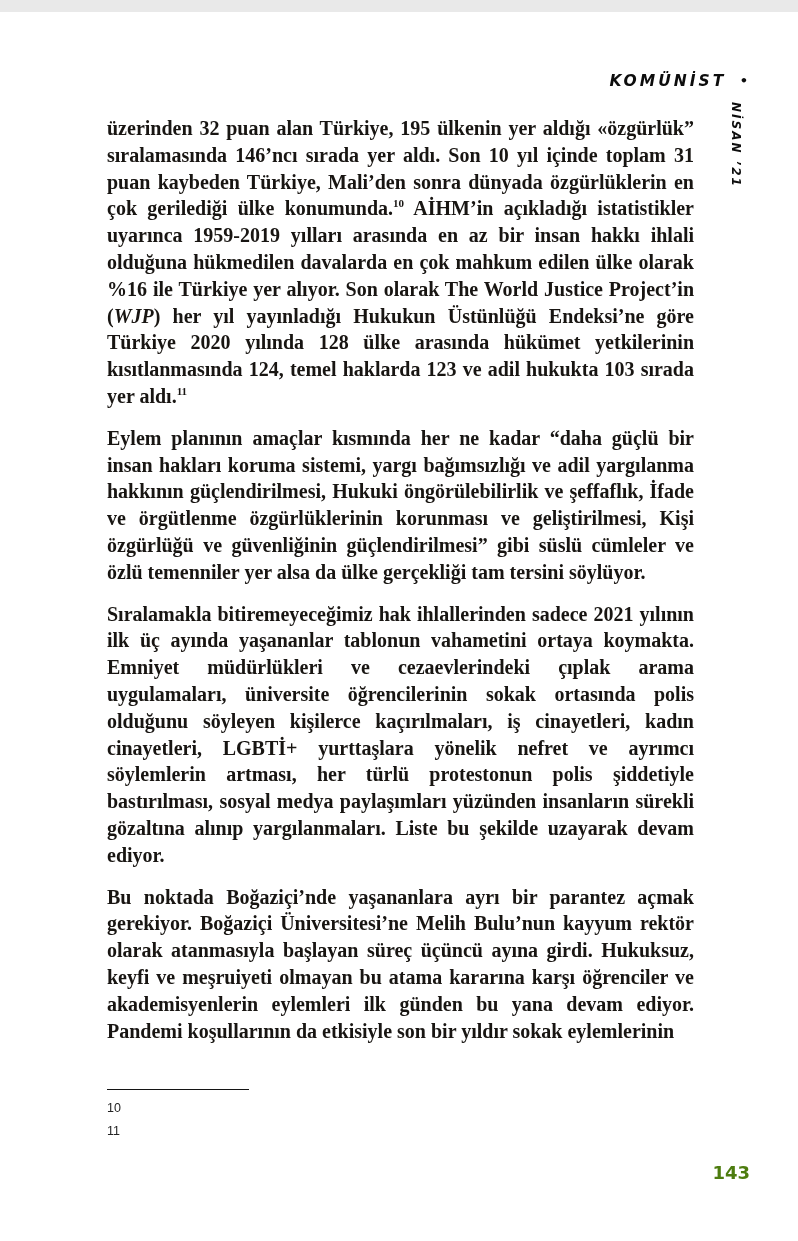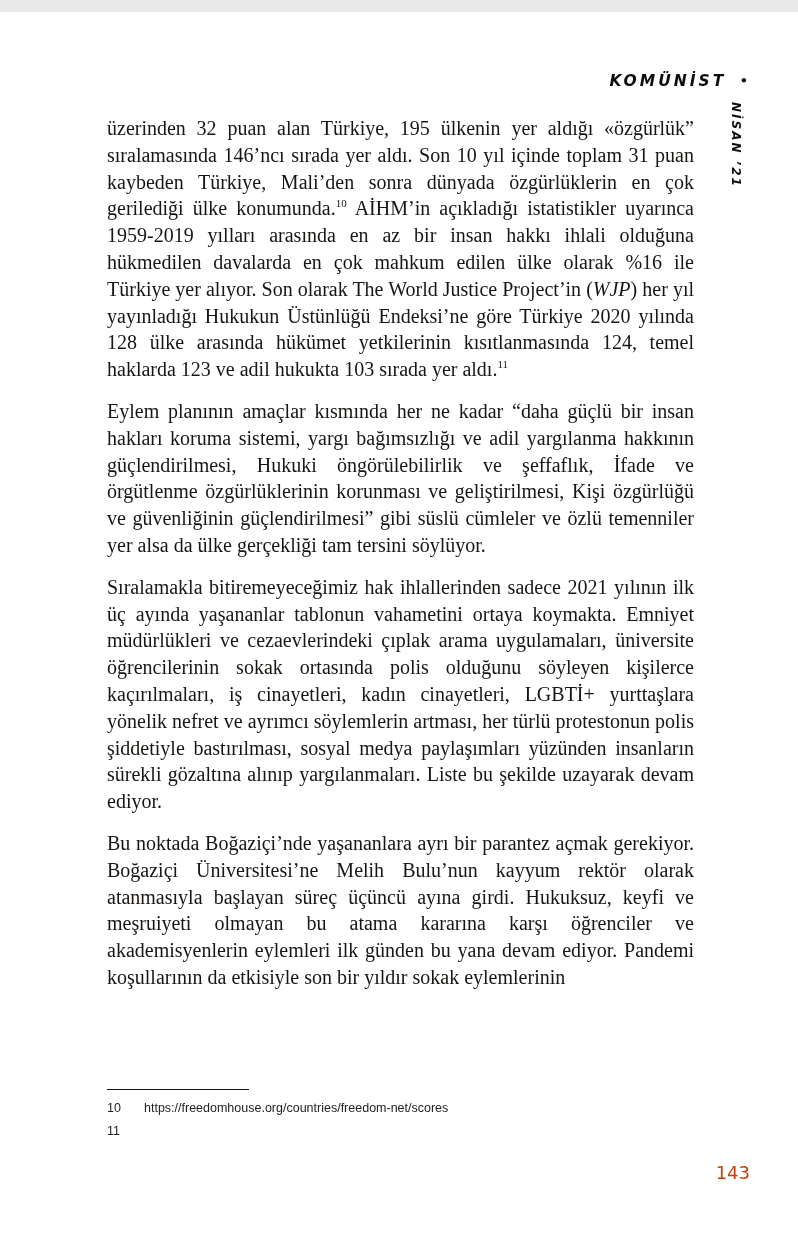--- a/index.html
+++ b/index.html
@@ -58,20 +58,21 @@
     top: 103px;
     width: 587px;
     text-align: justify;
     font-size: 20px;
     line-height: 26.8px;
     color: #181512;
   }
   .body-text p {
     margin: 0 0 15px 0;
     hyphens: auto;
+    font-weight: bold;
     -webkit-hyphens: auto;
   }
   sup.fn-ref {
     font-size: 11px;
     line-height: 0;
     vertical-align: super;
   }
   em { font-style: italic; }
 
   
@@ -97,23 +98,23 @@
     white-space: nowrap;
   }
   .fn-num { flex: 0 0 37px; }
 
   
   .page-number {
     position: absolute;
     top: 1150px;
     right: 48px;
     font-family: "DejaVu Sans", sans-serif;
-    font-weight: normal;
+    font-weight: bold;
     font-size: 18px;
-    color: #c2410c;
+    color: #4d7c0f;
   }
 
   
   .scan-artifact {
     position: absolute;
     bottom: 0;
     left: 252px;
     width: 325px;
     height: 3px;
     background: #1a1a1a;
@@ -138,21 +139,20 @@
 
     <p lang="tr">Sıralamakla bitiremeyeceğimiz hak ihlallerinden sadece 2021 yılının ilk üç ayında yaşananlar tablonun vahametini ortaya koymakta. Emniyet müdürlükleri ve cezaevlerindeki çıplak arama uygulamaları, üniversite öğrencilerinin sokak ortasında polis olduğunu söyleyen kişilerce kaçırılmaları, iş cinayetleri, kadın cinayetleri, LGBTİ+ yurttaşlara yönelik nefret ve ayrımcı söylemlerin artması, her türlü protestonun polis şiddetiyle bastırılması, sosyal medya paylaşımları yüzünden insanların sürekli gözaltına alınıp yargılanmaları. Liste bu şekilde uzayarak devam ediyor.</p>
 
     <p lang="tr">Bu noktada Boğaziçi’nde yaşananlara ayrı bir parantez açmak gerekiyor. Boğaziçi Üniversitesi’ne Melih Bulu’nun kayyum rektör olarak atanmasıyla başlayan süreç üçüncü ayına girdi. Hukuksuz, keyfi ve meşruiyeti olmayan bu atama kararına karşı öğrenciler ve akademisyenlerin eylemleri ilk günden bu yana devam ediyor. Pandemi koşullarının da etkisiyle son bir yıldır sokak eylemlerinin</p>
   </main>
 
   <footer class="footnotes">
     <div class="fn-rule"></div>
     <div class="footnote">
       <span class="fn-num">10</span>
-      <span class="fn-text">https://freedomhouse.org/countries/freedom-net/scores</span>
     </div>
     <div class="footnote">
       <span class="fn-num">11</span>
     </div>
   </footer>
 
   <div class="page-number">143</div>
 
   <div class="scan-artifact"></div>
 

